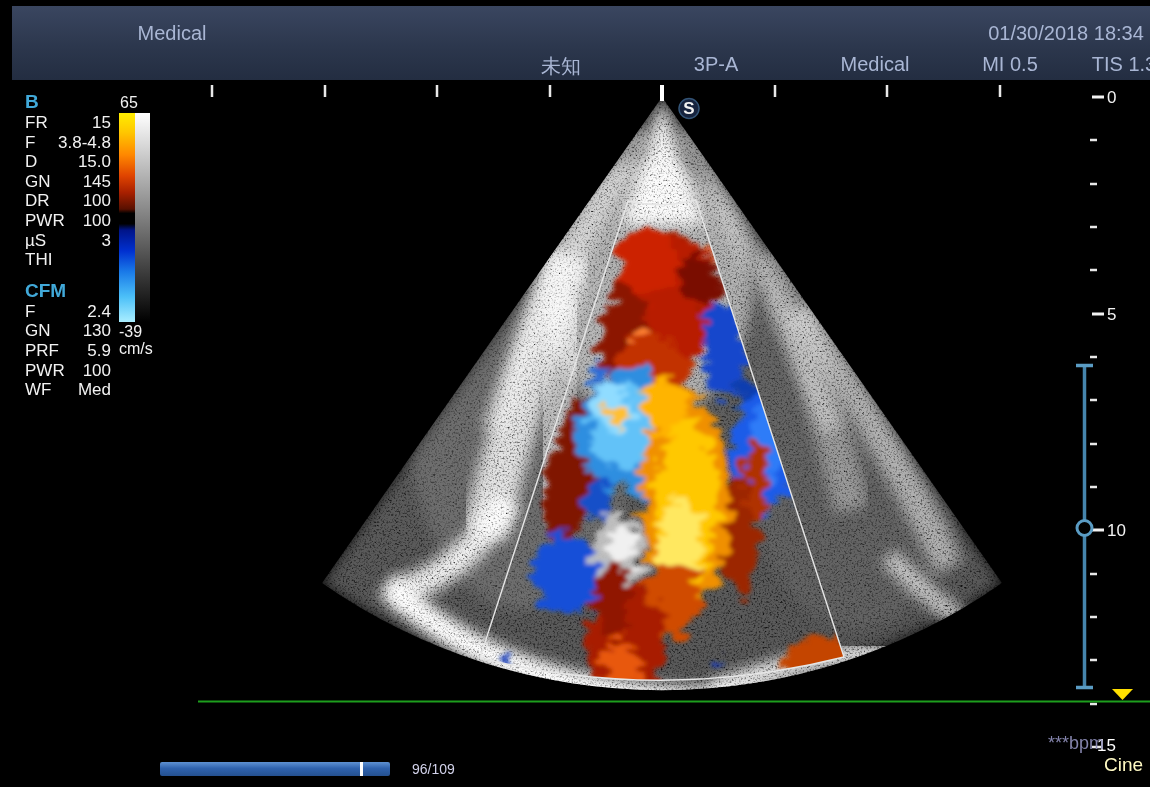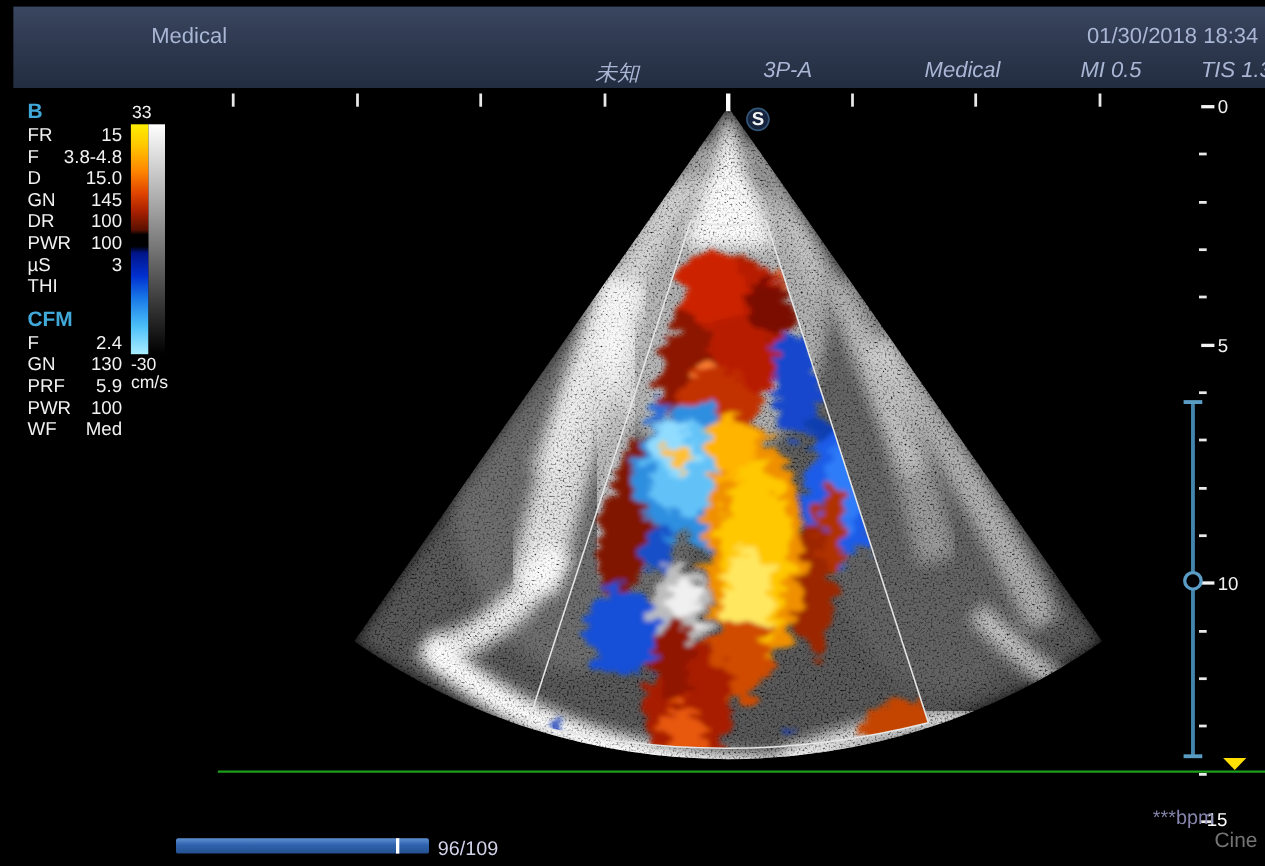--- a/index.html
+++ b/index.html
@@ -3,21 +3,21 @@
 <meta charset="utf-8">
 <style>
   html,body{margin:0;padding:0;background:#000;}
   #screen{position:relative;width:1150px;height:787px;background:#000;overflow:hidden;
           font-family:"Liberation Sans",sans-serif;margin-left:12px;}
   
   #header{position:absolute;left:0;top:6px;width:1150px;height:74px;
           background:linear-gradient(#3a4660,#2c374d 55%,#232d41);}
   .h-item{position:absolute;transform:translateX(-50%);color:#a9b6d4;font-size:20px;white-space:nowrap;}
   .h-row1{top:16px;}
-  .h-row2{top:47px;font-style:italic;}
+  .h-row2{top:47px;}
   
   #params{position:absolute;left:13px;top:90px;width:86px;color:#f2f2f2;font-size:17px;
           text-shadow:1px 1px 2px rgba(0,0,0,.95);}
   .pm-title{height:23px;line-height:23px;color:#41a9d9;font-size:19px;font-weight:bold;}
   .pm-row{height:19.6px;line-height:19.6px;display:flex;justify-content:space-between;}
   .pm-gap{height:9px;}
   
   #colorbar{position:absolute;left:107px;top:94px;width:52px;color:#f2f2f2;font-size:16px;
             text-shadow:1px 1px 2px rgba(0,0,0,.95);}
   #cb-max{display:block;margin-left:1px;}
@@ -28,22 +28,22 @@
   #cb-gray{width:15px;height:209px;background:linear-gradient(#ffffff,#000000);}
   #cb-min{position:absolute;left:0;top:229px;}
   #cb-unit{position:absolute;left:0;top:246px;}
   
   #usimg{position:absolute;left:0;top:0;z-index:1;}
   svg text{font-family:"Liberation Sans",sans-serif;fill:#f2f2f2;font-size:17px;}
   
   .btxt{position:absolute;z-index:5;white-space:nowrap;}
   #ruler15{left:1085px;top:736px;color:#ffffff;font-size:17px;z-index:4;}
   #bpm{left:1036px;top:733px;color:#8f8fba;font-size:18px;opacity:.92;text-align:center;}
-  #cine{left:1092px;top:754px;color:#737373;font-size:19px;}
-  #framecount{left:386px;top:761px;color:#d2d2ea;font-size:18px;}
+  #cine{left:1092px;top:754px;color:#fef9c3;font-size:19px;}
+  #framecount{left:400px;top:761px;color:#d2d2ea;font-size:14px;}
   #progress{position:absolute;left:148px;top:762px;width:230px;height:14px;z-index:5;
             background:linear-gradient(#5e91d2,#2f62ad 45%,#24508f);border-radius:2px;}
   #progress-marker{position:absolute;left:200px;top:0;width:3px;height:14px;background:#fff;}
 </style>
 </head>
 <body>
 
 <div id="screen">
 
   <div id="header">
@@ -270,26 +270,26 @@
         <span>PWR</span>
         <span>100</span>
       </div>
     <div class="pm-row">
         <span>WF</span>
         <span>Med</span>
       </div>
   </div>
 
   <div id="colorbar">
-    <span id="cb-max">33</span>
+    <span id="cb-max">65</span>
     <div id="cb-bars">
       <div id="cb-vel"></div>
       <div id="cb-gray"></div>
     </div>
-    <span id="cb-min" class="btxt" style="position:absolute;">-30</span>
+    <span id="cb-min" class="btxt" style="position:absolute;">-39</span>
     <span id="cb-unit" class="btxt" style="position:absolute;">cm/s</span>
   </div>
 
   <span class="btxt" id="ruler15">15</span>
   <span class="btxt" id="bpm">***bpm</span>
   <span class="btxt" id="cine">Cine</span>
   <div id="progress">
     <div id="progress-marker"></div>
   </div>
   <span class="btxt" id="framecount">96/109</span>

